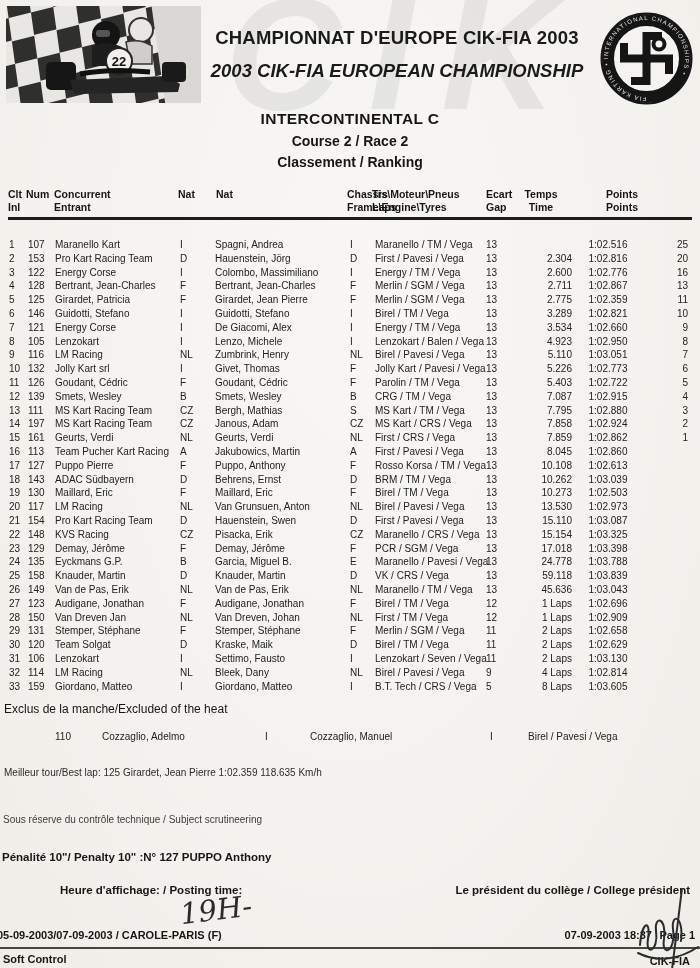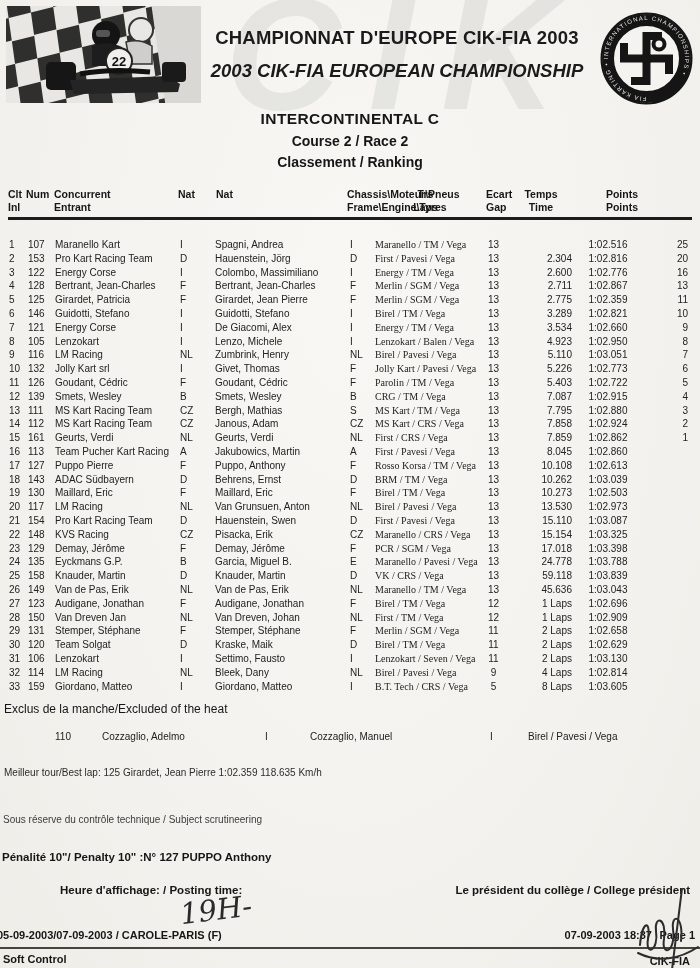--- a/index.html
+++ b/index.html
@@ -44,22 +44,22 @@
   .hcell { font-size:10.5px; font-weight:bold; color:#161616; line-height:13px; white-space:nowrap; }
   .tbody { margin-top:18px; }
   .trow  { line-height:13.8px; }
   .cell  { font-size:10px; color:#222; white-space:nowrap; overflow:visible; }
   .col-pos    { padding-left:1px; }
   .col-num    { padding-left:2px; }
   .col-entrant{ padding-left:1px; }
   .col-nat1   { padding-left:2px; }
   .col-driver { padding-left:5px; }
   .col-nat2   { padding-left:6px; }
-  .col-chassis{ padding-left:3px;font-family:Liberation Serif, serif; }
-  .col-laps   { text-align:center; padding-right:7px; }
+  .col-chassis{ padding-left:3px; }
+  .col-laps   { text-align:left; padding-right:7px; }
   .col-gap    { text-align:right; padding-right:6px; }
   .col-time   { text-align:center; padding-right:4px; }
   .col-points { text-align:right; padding-right:4px; }
   
   .excl-head { position:absolute; left:4px; top:702px; font-size:12px; font-weight:normal; color:#161616; z-index:1; }
   .excl-row  { position:absolute; left:0; top:731px; width:595px; height:14px; font-size:10px; z-index:1; }
   .excl-row span { position:absolute; white-space:nowrap; }
   .ex-num     { left:55px; }
   .ex-entrant { left:102px; }
   .ex-nat1    { left:265px; }
@@ -346,21 +346,21 @@
           <span class="cell col-driver">Bergh, Mathias</span>
           <span class="cell col-nat2">S</span>
           <span class="cell col-chassis">MS Kart / TM / Vega</span>
           <span class="cell col-laps">13</span>
           <span class="cell col-gap">7.795</span>
           <span class="cell col-time">1:02.880</span>
           <span class="cell col-points">3</span>
         </div>
         <div class="trow">
           <span class="cell col-pos">14</span>
-          <span class="cell col-num">112</span>
+          <span class="cell col-num">197</span>
           <span class="cell col-entrant">MS Kart Racing Team</span>
           <span class="cell col-nat1">CZ</span>
           <span class="cell col-driver">Janous, Adam</span>
           <span class="cell col-nat2">CZ</span>
           <span class="cell col-chassis">MS Kart / CRS / Vega</span>
           <span class="cell col-laps">13</span>
           <span class="cell col-gap">7.858</span>
           <span class="cell col-time">1:02.924</span>
           <span class="cell col-points">2</span>
         </div>

